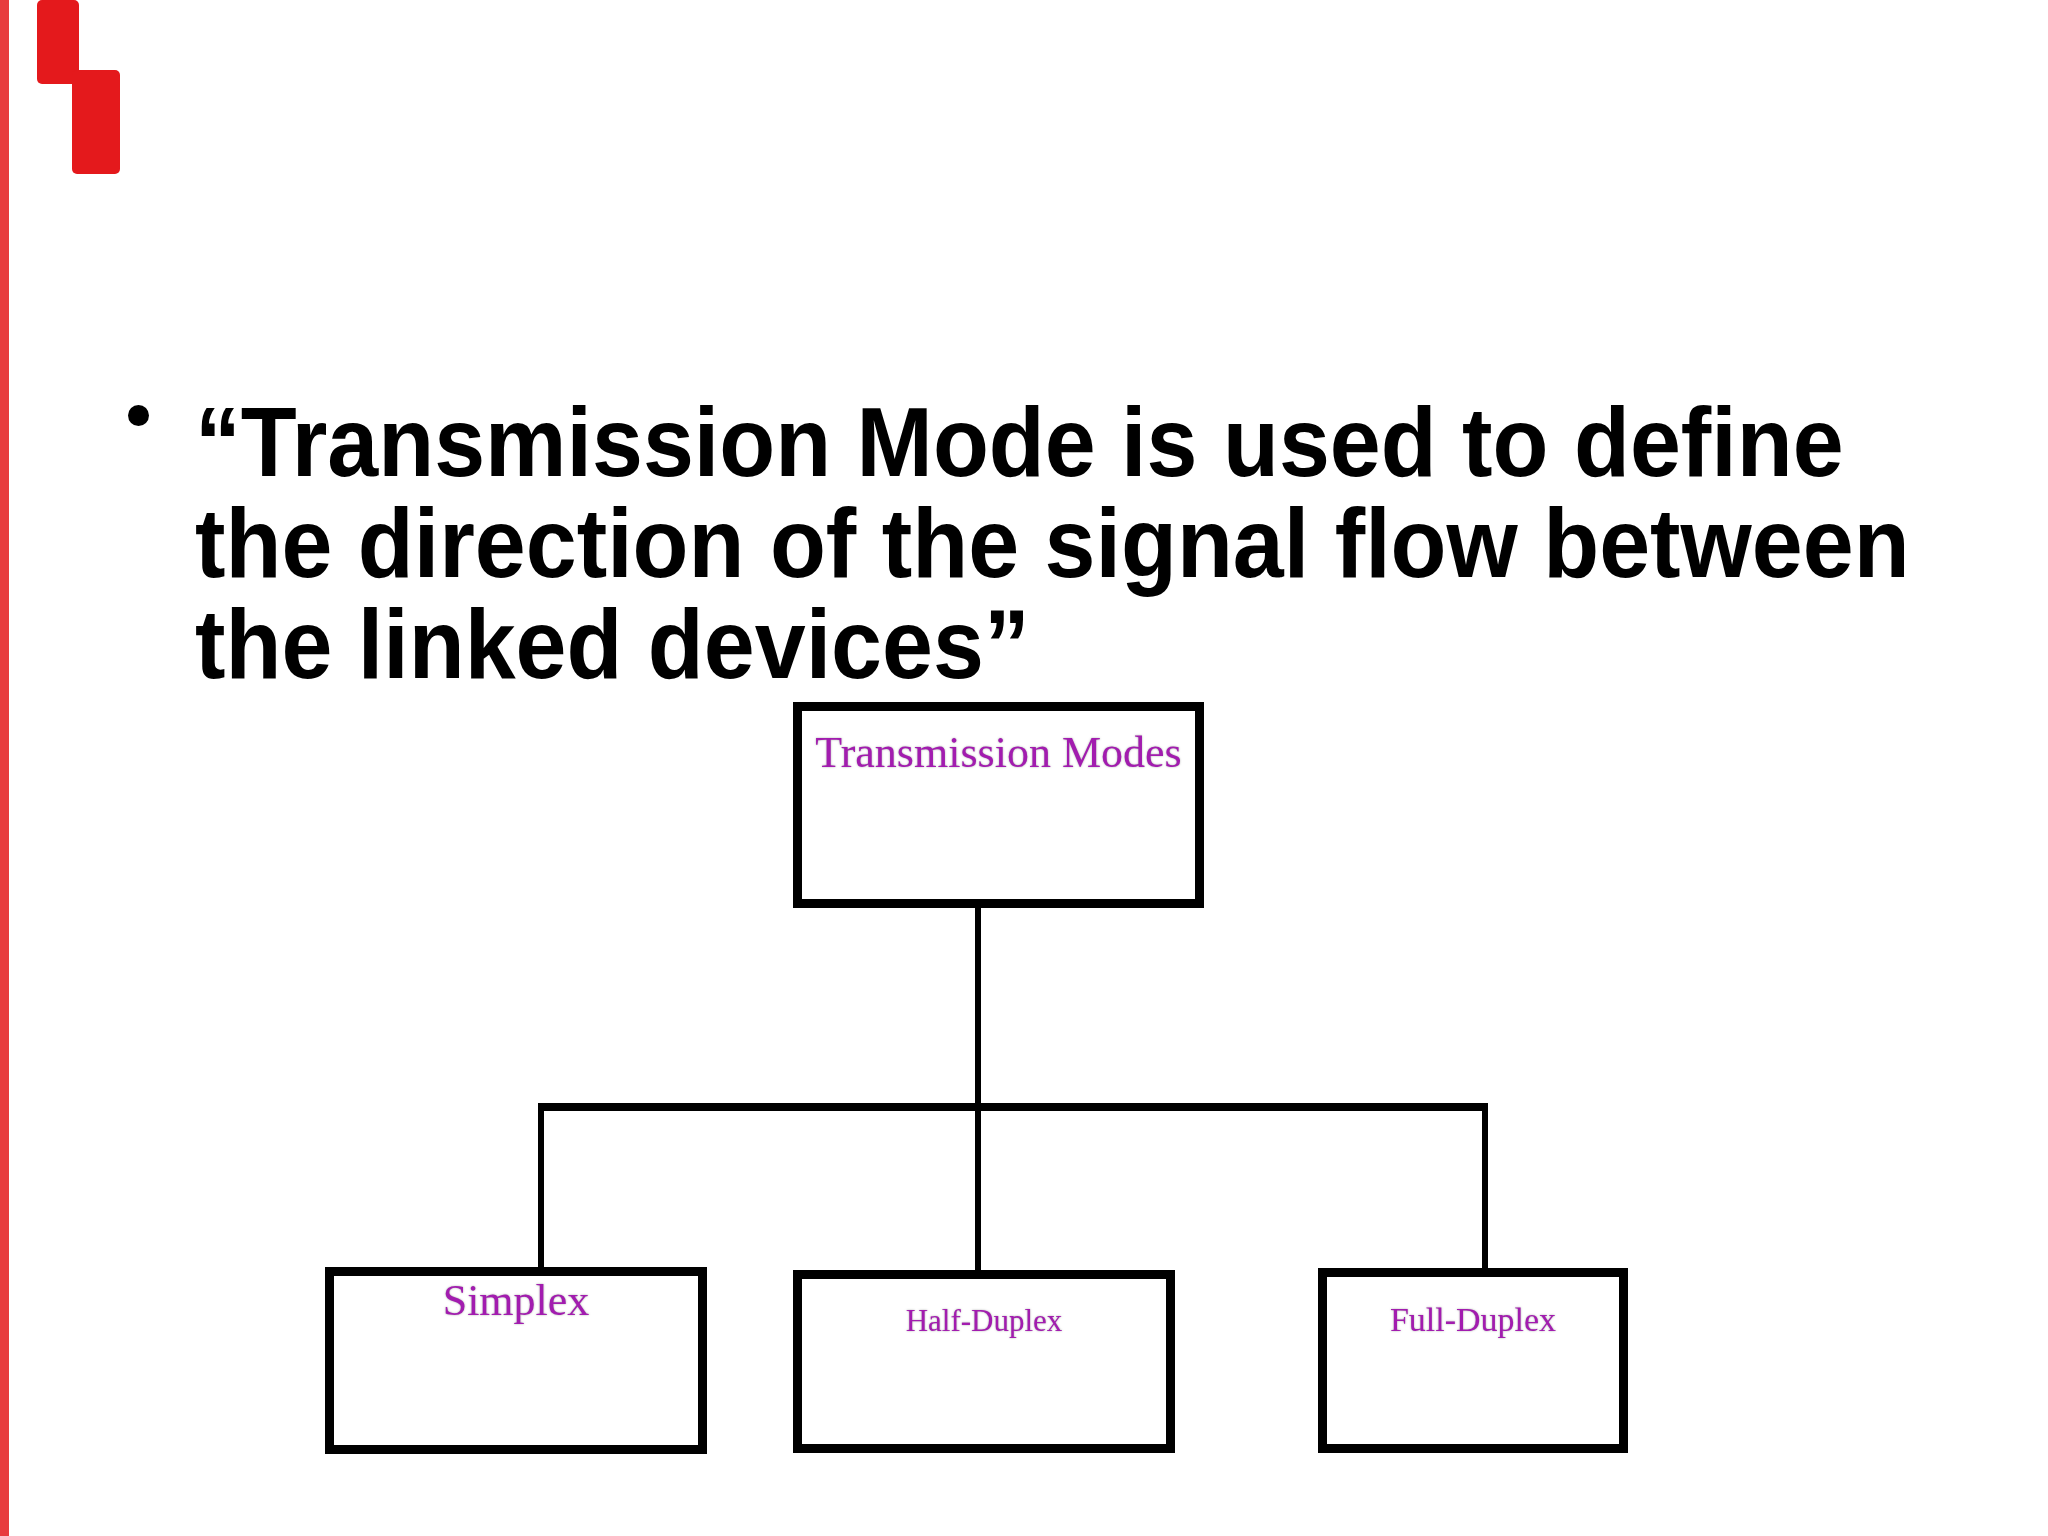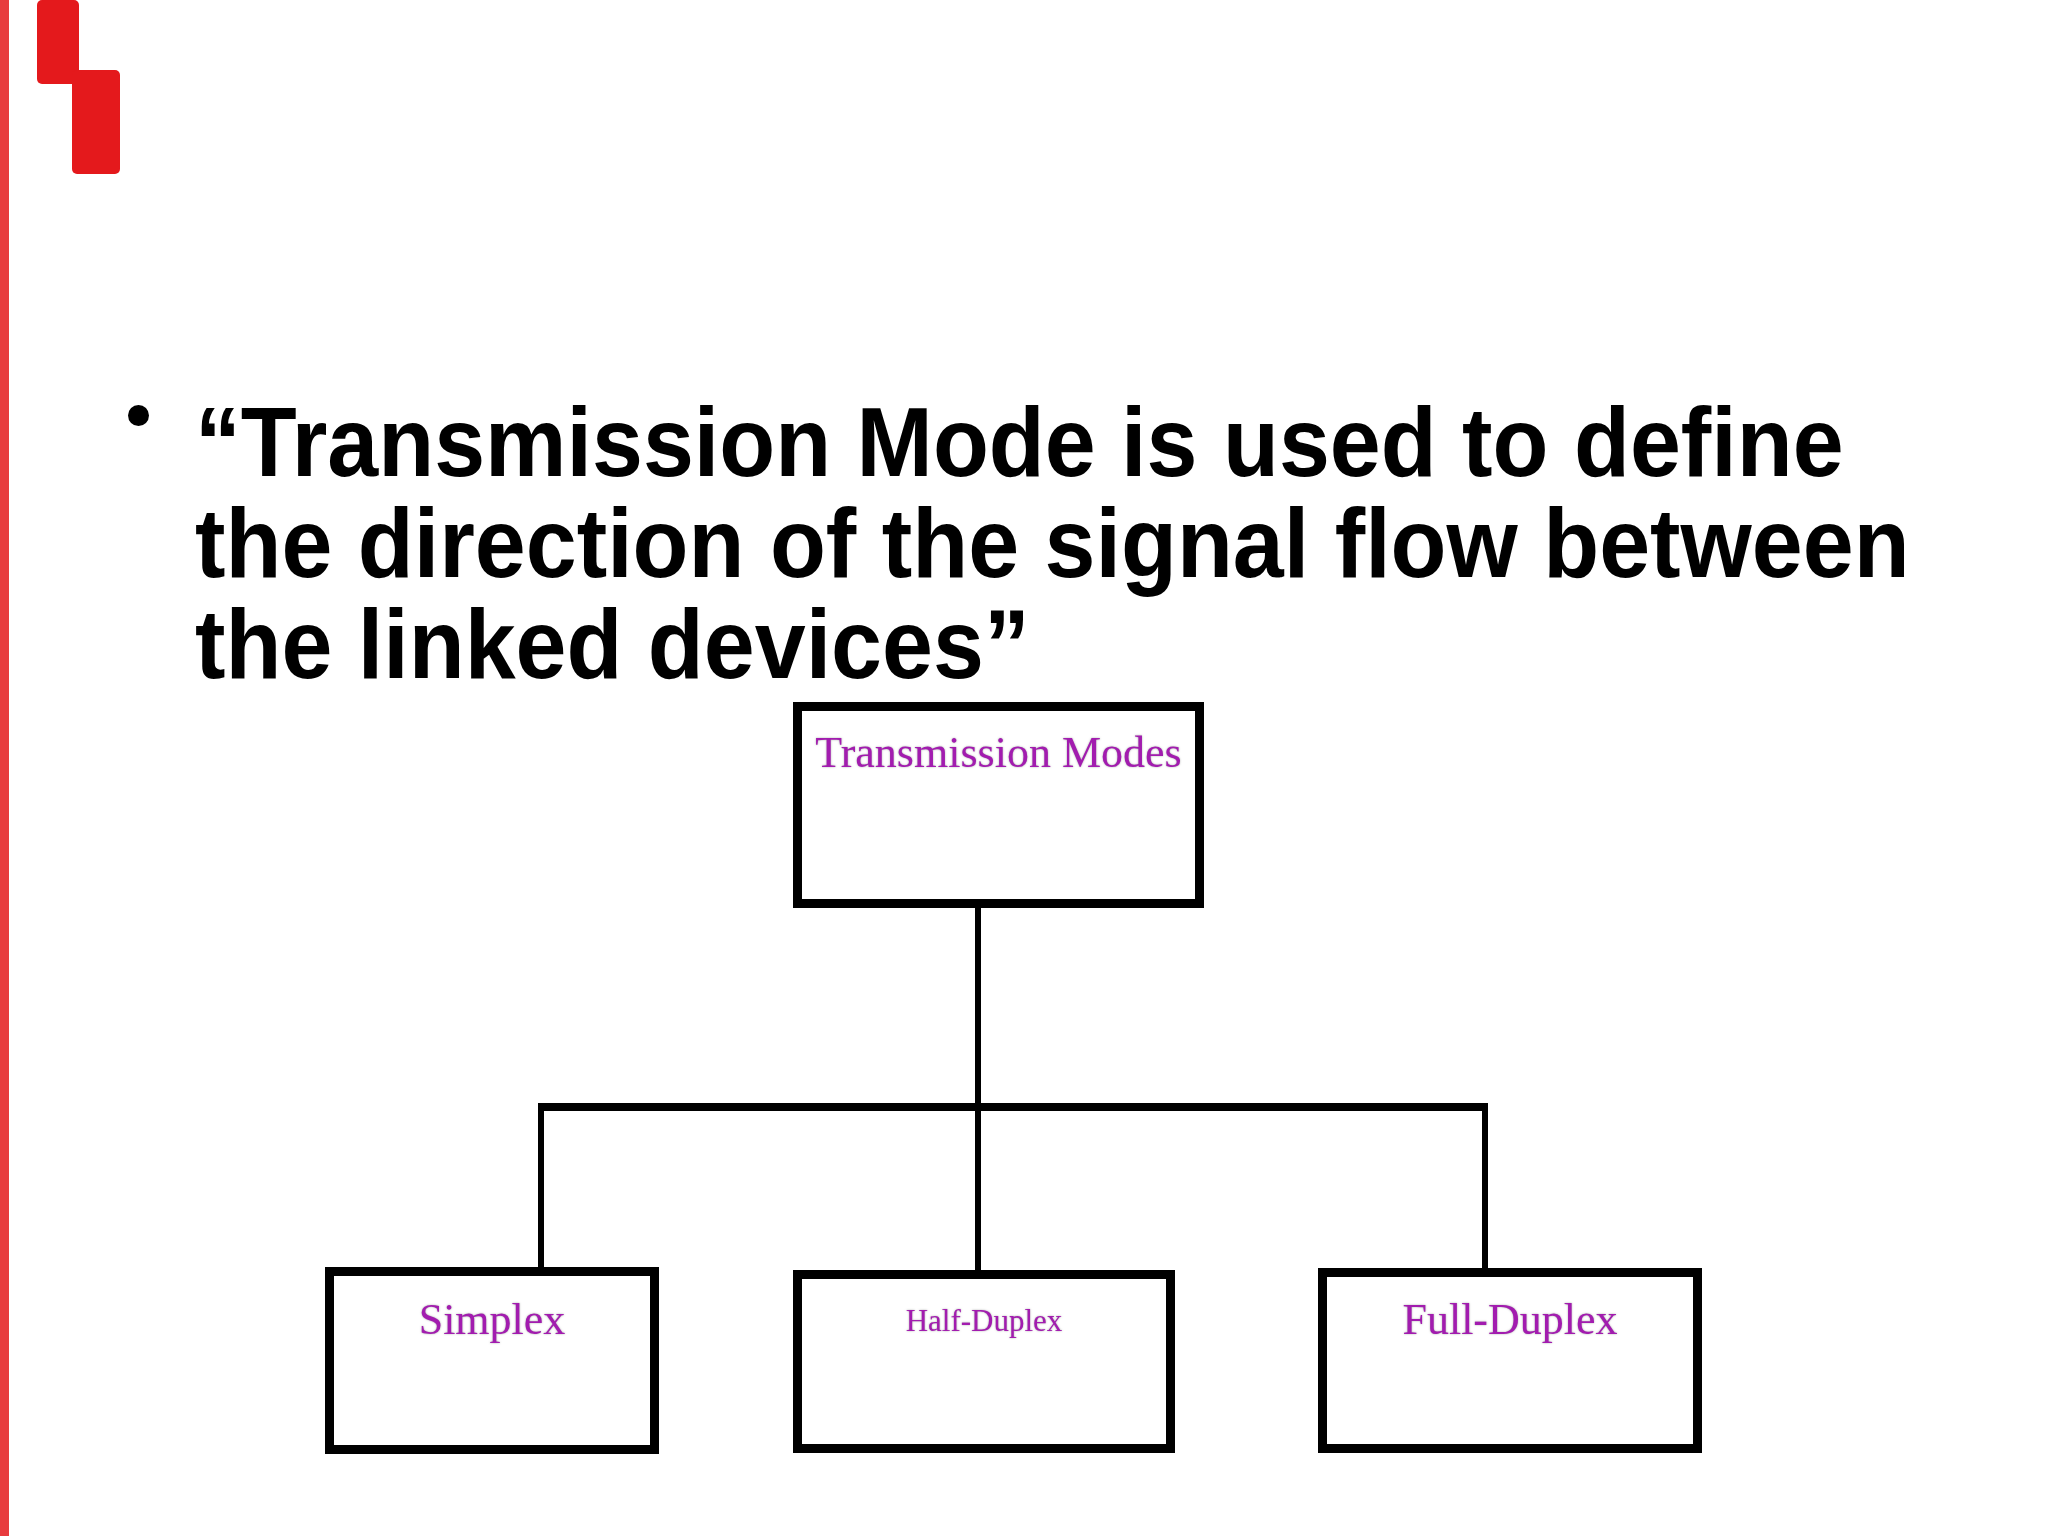--- a/index.html
+++ b/index.html
@@ -86,35 +86,34 @@
     text-shadow: 0 0 2px rgba(90,90,90,0.55);
   }
   .node-root {
     left: 793px; top: 702px;
     width: 411px; height: 206px;
     padding-top: 17px;
     font-size: 44px; line-height: 50px;
   }
   .node-simplex {
     left: 325px; top: 1267px;
-    width: 334px; height: 187px;
-    padding-top: 19px;
+    width: 382px; height: 187px;
     font-size: 44px; line-height: 50px;
   }
   .node-half {
     left: 793px; top: 1270px;
     width: 382px; height: 183px;
     padding-top: 17px;
     font-size: 31px; line-height: 50px;
   }
   .node-full {
     left: 1318px; top: 1268px;
-    width: 384px; height: 185px;
+    width: 310px; height: 185px;
     padding-top: 18px;
-    font-size: 44px; line-height: 50px;
+    font-size: 34px; line-height: 50px;
   }
   .conn {
     position: absolute;
     background: #000000;
   }
   .conn-root-v  { left: 975px;  top: 907px;  width: 6px;   height: 201px; }
   .conn-h       { left: 538px;  top: 1103px; width: 950px; height: 8px;   }
   .conn-left-v  { left: 538px;  top: 1103px; width: 6px;   height: 167px; }
   .conn-mid-v   { left: 975px;  top: 1103px; width: 6px;   height: 170px; }
   .conn-right-v { left: 1482px; top: 1103px; width: 6px;   height: 168px; }

